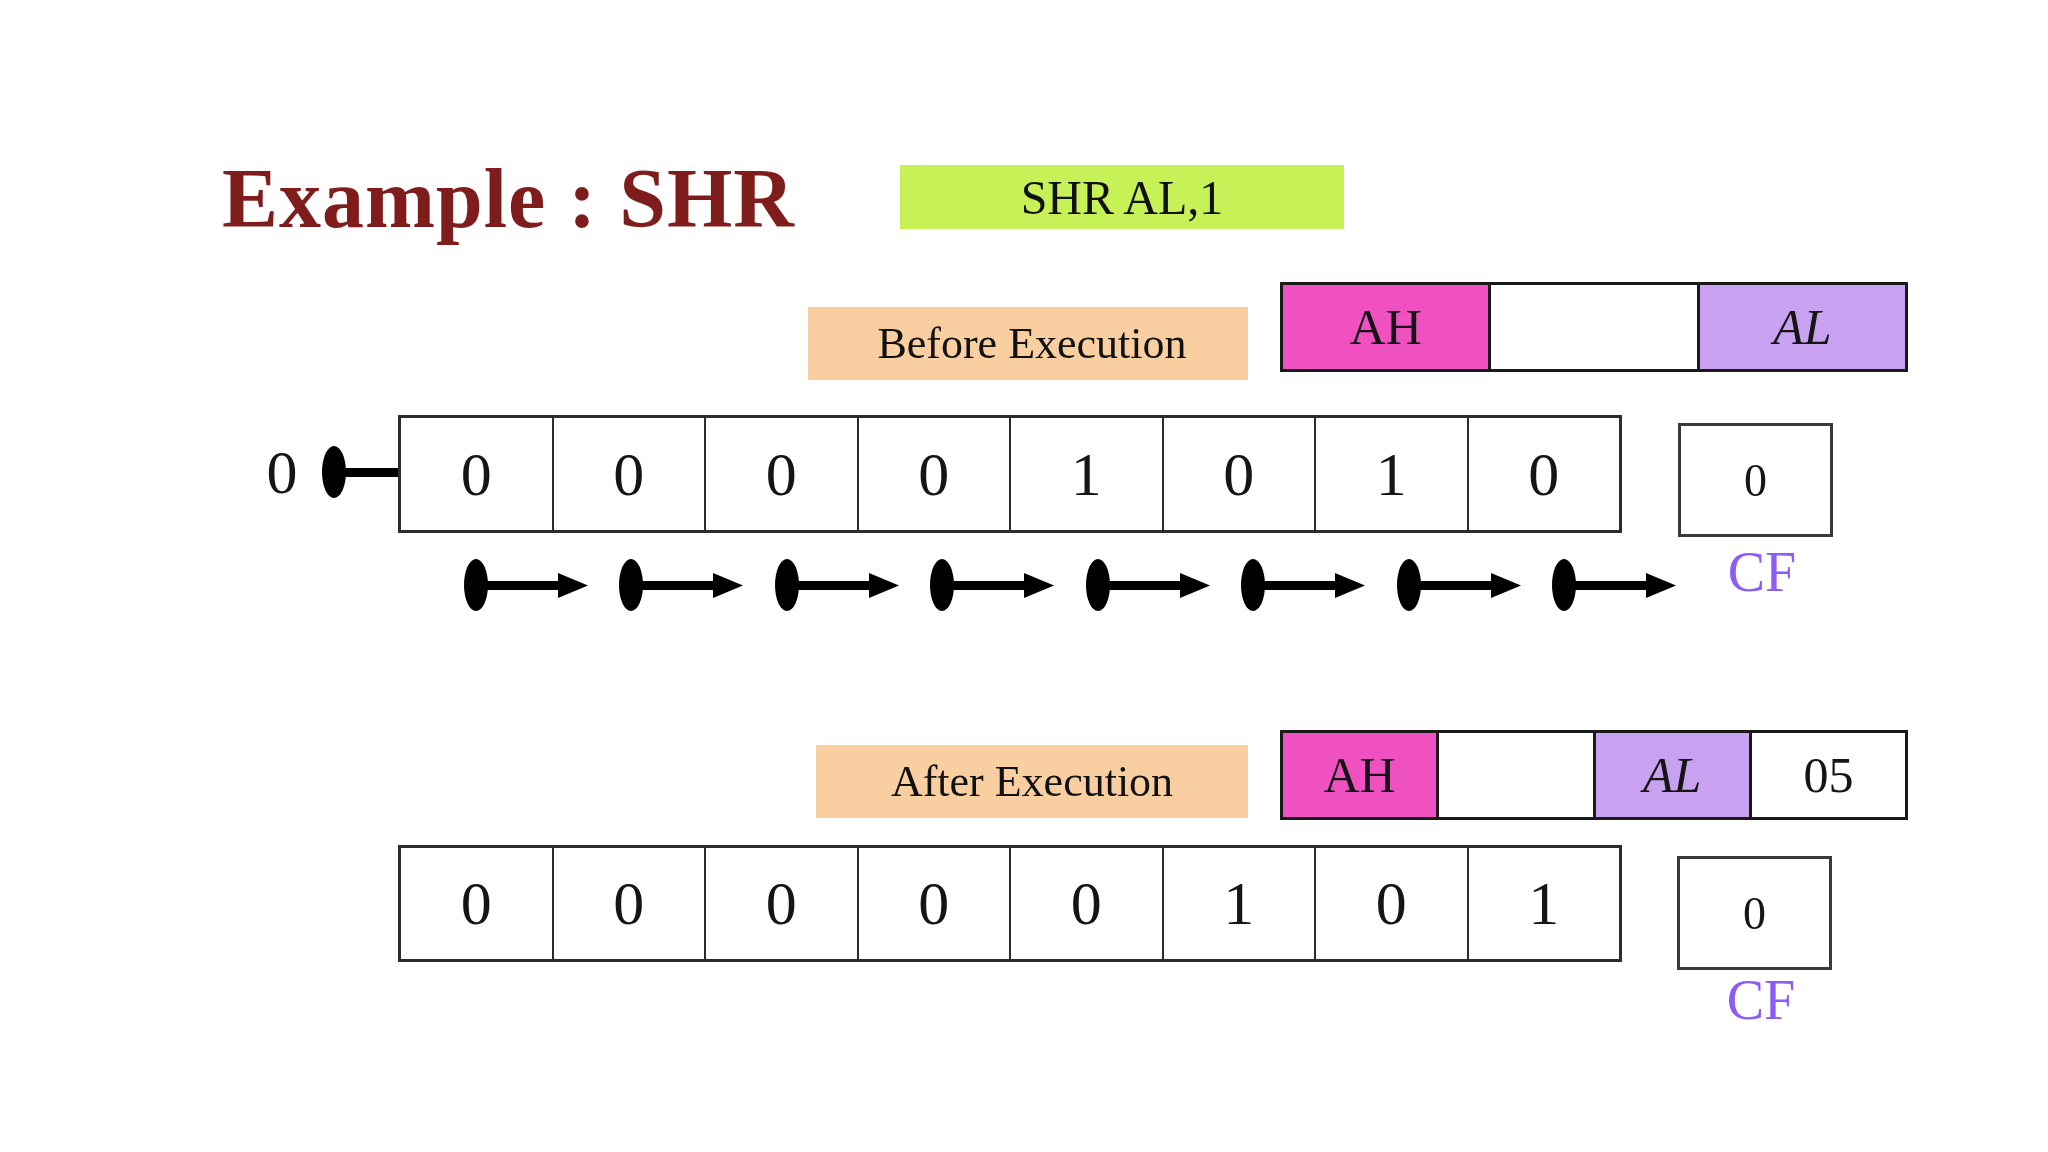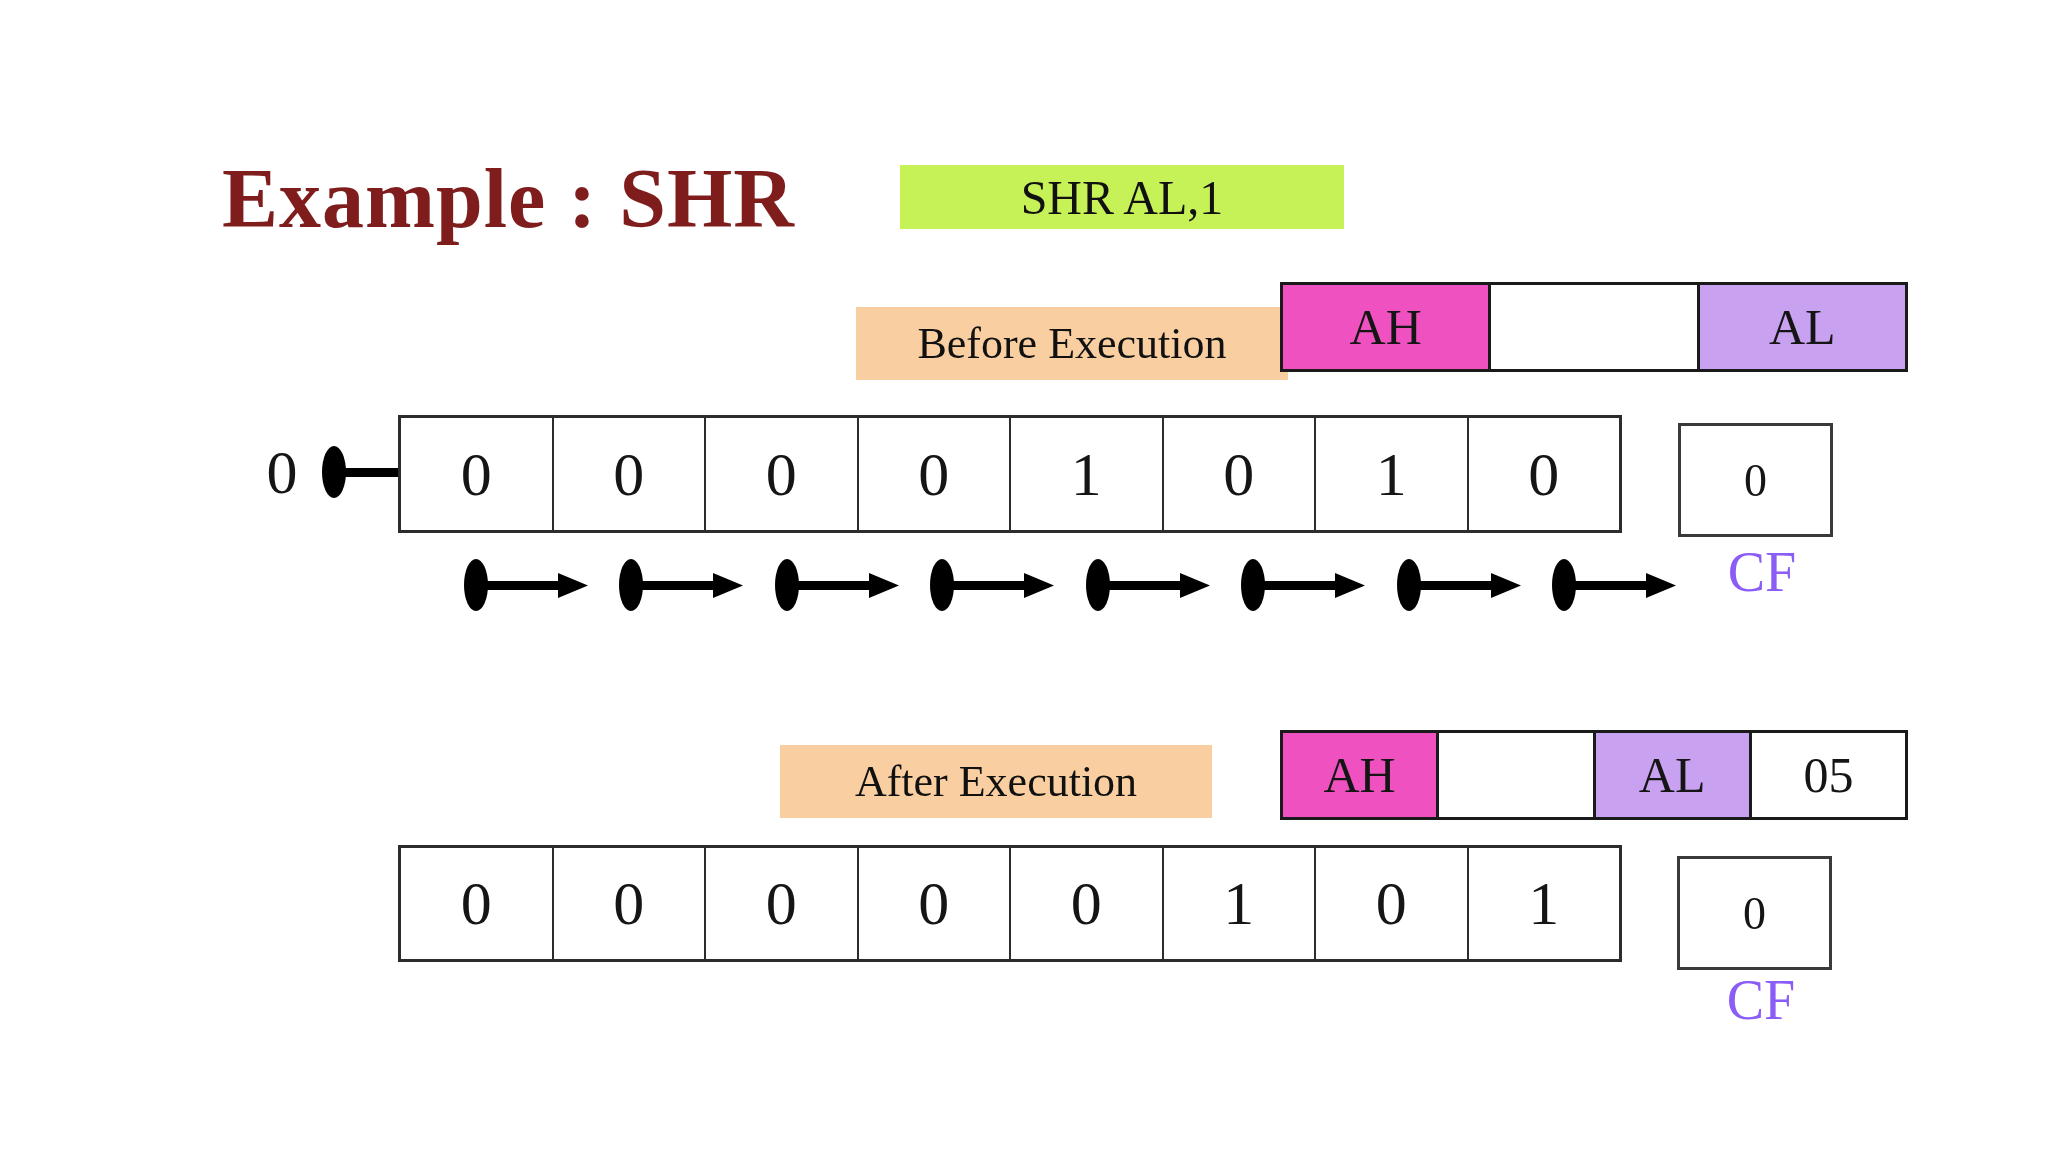--- a/index.html
+++ b/index.html
@@ -29,43 +29,43 @@
     font-size:48px;color:#111;
   }
 
   
   .section-label{
     width:432px;height:73px;
     background:#f9cfa2;
     display:flex;align-items:center;justify-content:center;
     font-size:44px;color:#111;
   }
-  #before-label{left:856px;top:307px;}
-  #after-label{left:780px;top:745px;}
+  #before-label{left:808px;top:307px;padding-left:8px;}
+  #after-label{left:816px;top:745px;}
 
   
   .reg-row{
     display:flex;
     border:3px solid #1a1a1a;
     box-sizing:border-box;
     width:628px;height:90px;
   }
   #before-reg{left:1280px;top:282px;}
   #after-reg{left:1280px;top:730px;}
   .reg-cell{
     flex:1 1 0;
     display:flex;align-items:center;justify-content:center;
     font-size:50px;color:#151515;
     border-left:3px solid #1a1a1a;
     box-sizing:border-box;
     background:#fff;
   }
   .reg-cell:first-child{border-left:none;}
   .reg-ah{background:#ef52c0;}
-  .reg-al{background:#c8a1f0;}
+  .reg-al{background:#c8a1f0;font-style:italic;}
 
   
   .bit-row{
     display:flex;
     width:1224px;height:118px;
     border:3px solid #2c2c2c;
     box-sizing:border-box;
     background:#fff;
   }
   #before-bits{left:398px;top:415px;}

